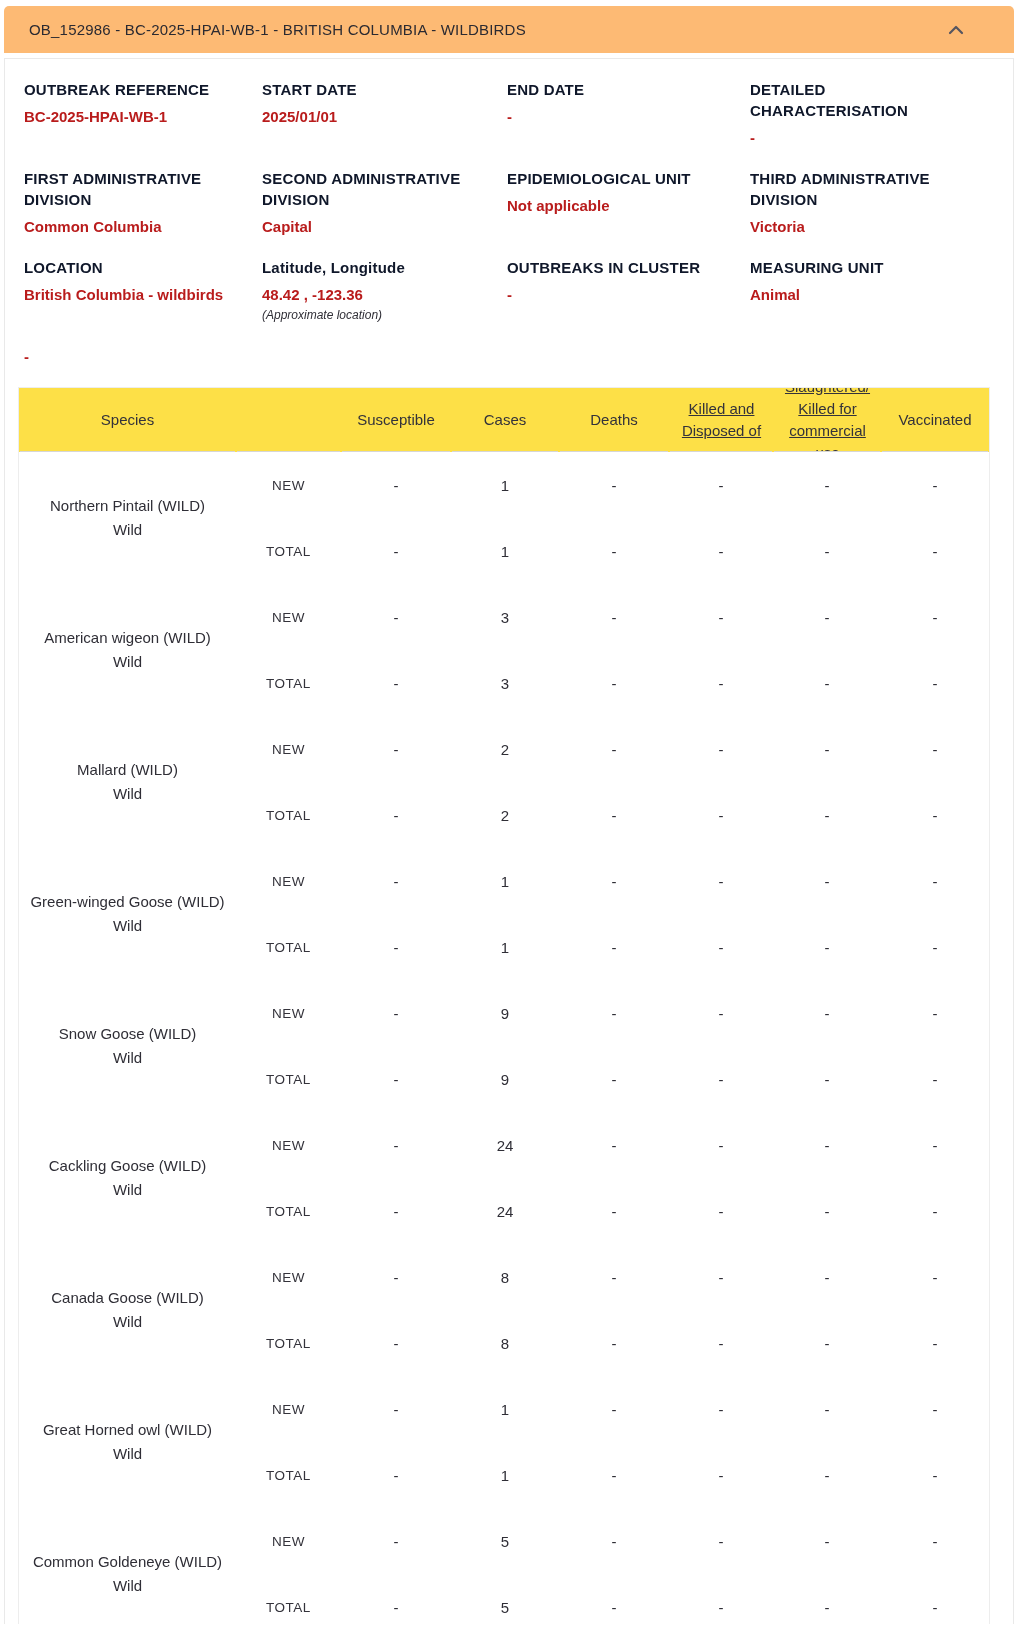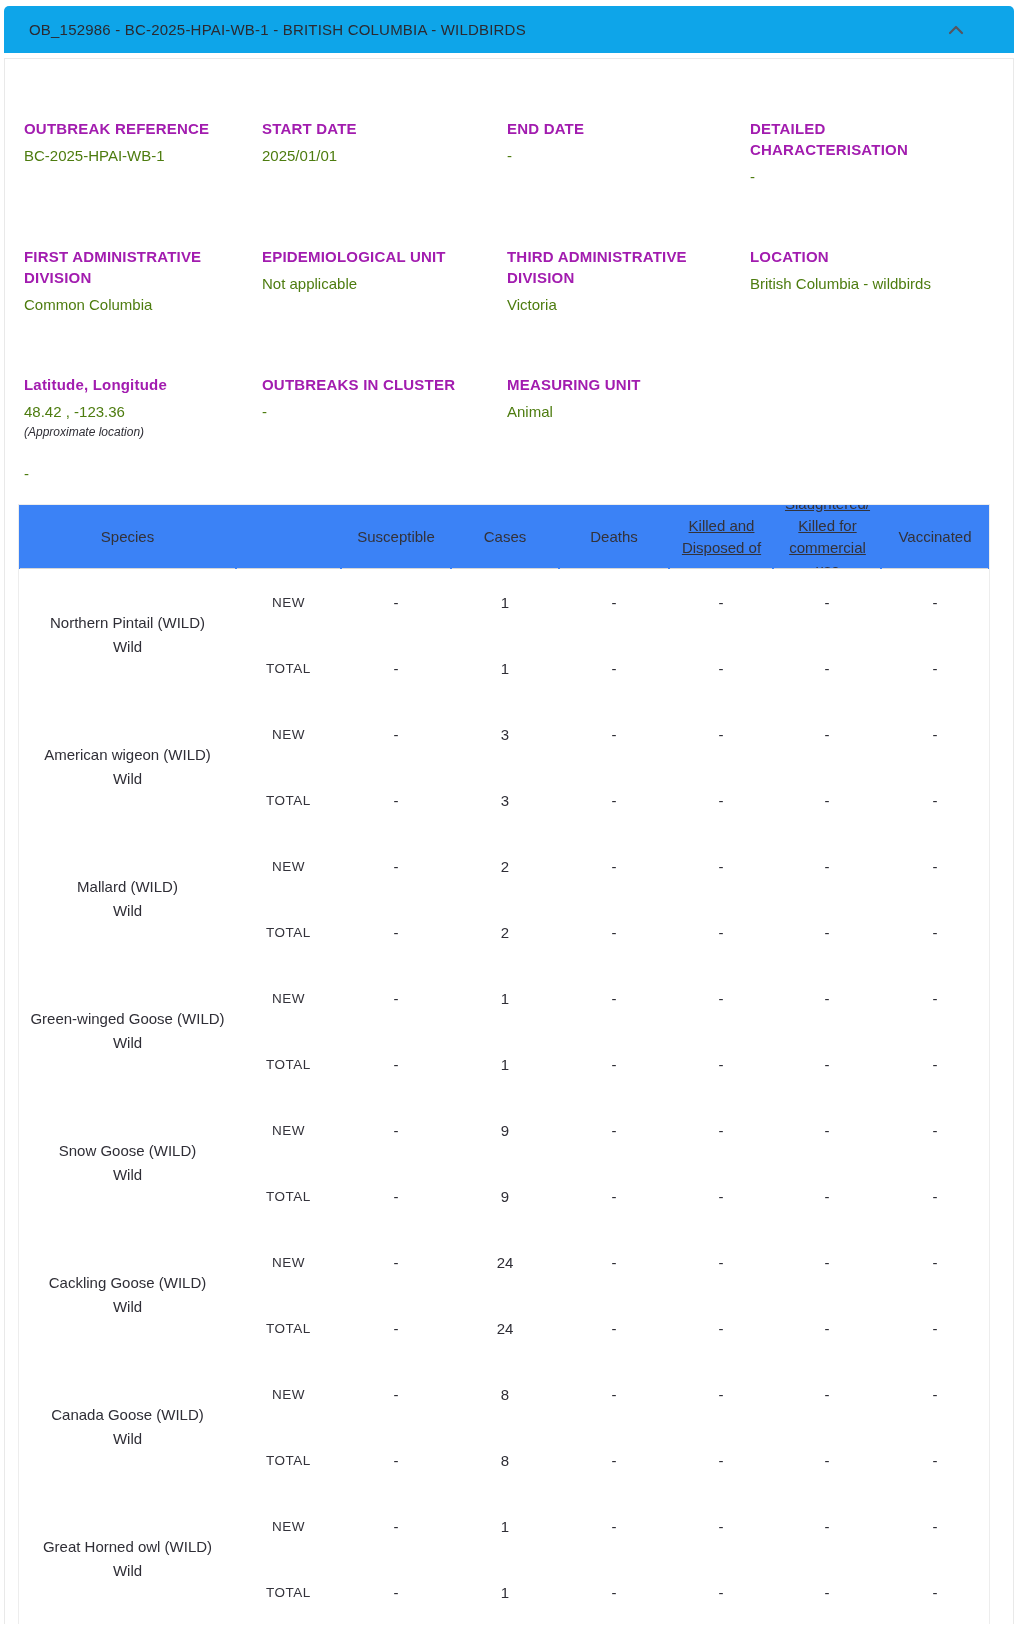--- a/index.html
+++ b/index.html
@@ -4,21 +4,21 @@
 <style>
   html,body{margin:0;padding:0;}
   body{
     width:1018px;height:1628px;overflow:hidden;background:#ffffff;
     font-family:"Liberation Sans",sans-serif;color:#2a2930;
     -webkit-font-smoothing:antialiased;
   }
   .wrap{margin:6px 4px 0 4px;}
   
   .bar{
-    height:47px;background:#0ea5e9;border-radius:5px 5px 0 0;
+    height:47px;background:#fdba74;border-radius:5px 5px 0 0;
     display:flex;align-items:center;justify-content:space-between;
     padding:0 48px 0 25px;box-sizing:border-box;cursor:pointer;
   }
   .bar-title{
     font-size:15px;font-weight:500;color:#2b2a31;letter-spacing:.2px;
   }
   .chev{display:flex;align-items:center;justify-content:center;width:20px;height:20px;}
   
   .panel{
     margin-top:5px;background:#fff;border:1px solid #e9e9e9;border-bottom:none;
@@ -26,34 +26,33 @@
   }
   
   .details{
     display:grid;grid-template-columns:238px 245px 243px 1fr;
     column-gap:0;row-gap:20px;align-items:start;
     padding:20px 20px 0 19px;
   }
   .field{min-height:10px;padding-right:14px;}
   .field.wide{grid-column:1 / -1;}
   .flabel{
-    font-size:15px;font-weight:700;color:#a21caf;line-height:21px;letter-spacing:.2px;
+    font-size:15px;font-weight:700;color:#0f172a;line-height:21px;letter-spacing:.2px;
     margin-bottom:6px;
-    margin-top:39px;
-  }
-  .fvalue{font-size:15px;color:#4d7c0f;line-height:21px;}
+  }
+  .fvalue{font-size:15px;color:#b91c1c;line-height:21px;font-weight:bold;}
   .fnote{font-size:12px;font-style:italic;color:#2f2e36;line-height:21px;}
   
   .obs-table{
     margin:20px 0 0 13px;width:972px;box-sizing:border-box;
     border:1px solid #ededed;border-bottom:none;background:#fff;
   }
   .thead{
     display:grid;grid-template-columns:217px 105px 110px 108px 110px 104px 108px 108px;
-    height:64px;background:#3b82f6;
+    height:64px;background:#fde047;
   }
   .hcell{
     display:flex;align-items:center;justify-content:center;text-align:center;
     font-size:15px;color:#33323a;line-height:22px;overflow:hidden;
     border-bottom:1px solid #d6d6d6;margin:0 1px;padding:0 2px;box-sizing:border-box;
   }
   .hcell.left{justify-content:flex-start;text-align:center;padding-left:3px;text-decoration:underline;}
   .block{
     display:grid;grid-template-columns:217px 105px 110px 108px 110px 104px 108px 108px;
     grid-template-rows:66px 66px;
@@ -97,20 +96,24 @@
           <div class="flabel">END DATE</div>
           <div class="fvalue">-</div>
         </div>
         <div class="field">
           <div class="flabel">DETAILED CHARACTERISATION</div>
           <div class="fvalue">-</div>
         </div>
         <div class="field">
           <div class="flabel">FIRST ADMINISTRATIVE DIVISION</div>
           <div class="fvalue">Common Columbia</div>
+        </div>
+        <div class="field">
+          <div class="flabel">SECOND ADMINISTRATIVE DIVISION</div>
+          <div class="fvalue">Capital</div>
         </div>
         <div class="field">
           <div class="flabel">EPIDEMIOLOGICAL UNIT</div>
           <div class="fvalue">Not applicable</div>
         </div>
         <div class="field">
           <div class="flabel">THIRD ADMINISTRATIVE DIVISION</div>
           <div class="fvalue">Victoria</div>
         </div>
         <div class="field">

